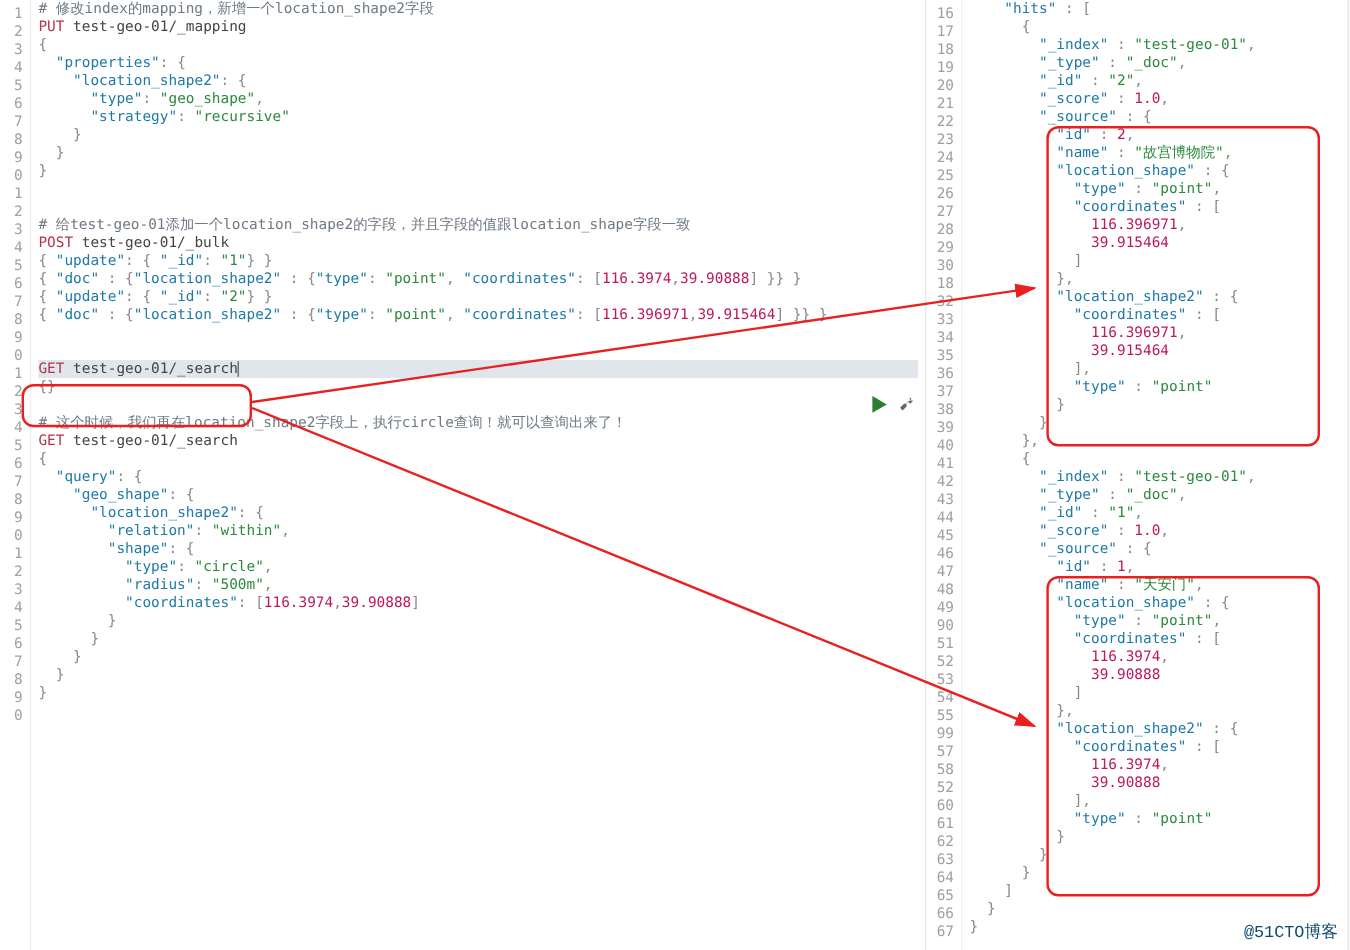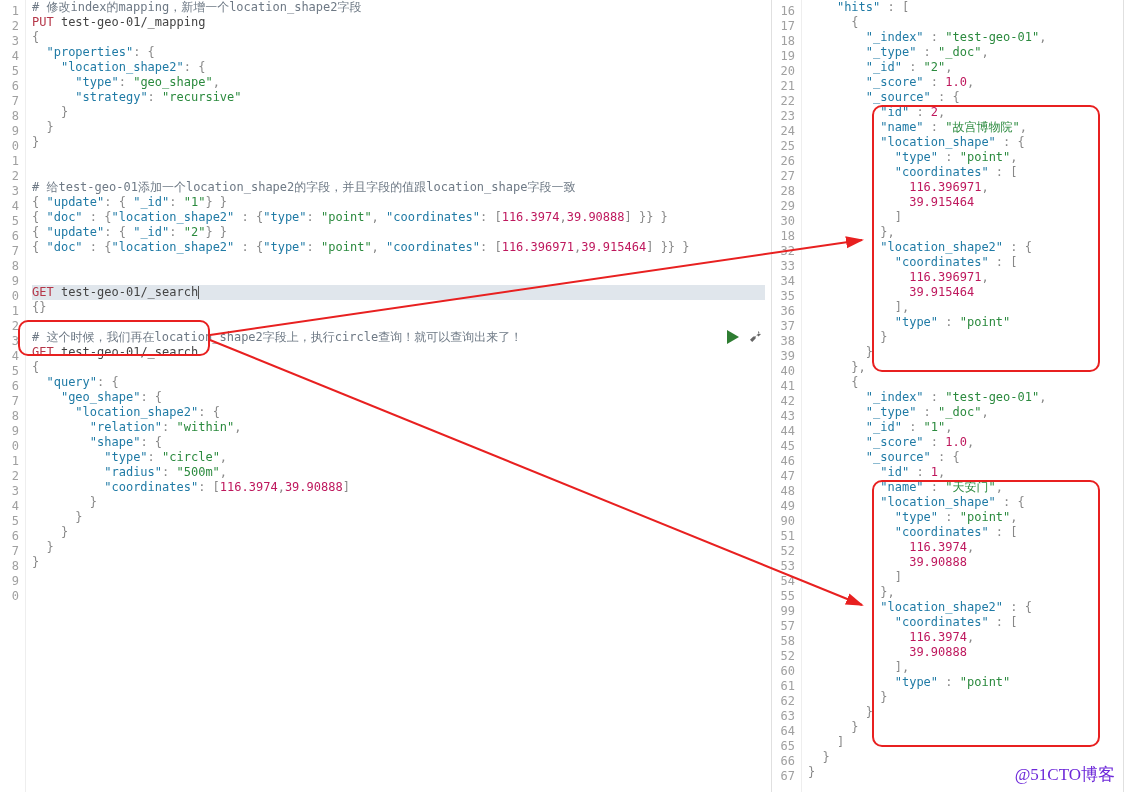--- a/index.html
+++ b/index.html
@@ -16,21 +16,21 @@
   .url { color: #444; }
   .key { color: #1f7aa5; }
   .str { color: #2b8a3e; }
   .num { color: #be185d; }
   .punc { color: #888; }
   .cursor-line { background: #e0e6ec; }
   .cursor::after { content: ""; display:inline-block; width:1px; height:13px; background:#555; vertical-align:middle; }
   .run-icons { position: absolute; right: 8px; top: 330px; display: flex; gap: 10px; }
   .annotation { position: absolute; pointer-events: none; }
   .red-box { border: 2px solid #e82020; border-radius: 10px; }
-  .watermark { position: absolute; right: 10px; bottom: 6px; color: #6d28d9; font-family: Liberation Serif, serif; font-size: 17px; }
+  .watermark { position: absolute; right: 10px; bottom: 6px; color: #0c4a6e; font-family: Liberation Mono, monospace; font-size: 14px; }
   .right-pane .gutter { width: 30px; }
   .right-pane .code { margin-left: 30px; }
   svg { overflow: visible; }
 </style>
 </head>
 <body>
 
 <div class="pane left-pane">
   <div class="gutter" id="left-gutter">
       <span class="ln">1</span>
@@ -81,20 +81,21 @@
       <div class="line">  <span class="key">"properties"</span><span class="punc">: {</span></div>
       <div class="line">    <span class="key">"location_shape2"</span><span class="punc">: {</span></div>
       <div class="line">      <span class="key">"type"</span><span class="punc">: </span><span class="str">"geo_shape"</span><span class="punc">,</span></div>
       <div class="line">      <span class="key">"strategy"</span><span class="punc">: </span><span class="str">"recursive"</span></div>
       <div class="line">    <span class="punc">}</span></div>
       <div class="line">  <span class="punc">}</span></div>
       <div class="line"><span class="punc">}</span></div>
       <div class="line">&nbsp;</div>
       <div class="line">&nbsp;</div>
       <div class="line"><span class="comment"># 给test-geo-01添加一个location_shape2的字段，并且字段的值跟location_shape字段一致</span></div>
+      <div class="line"><span class="verb">POST </span><span class="url">test-geo-01/_bulk</span></div>
       <div class="line"><span class="punc">{ </span><span class="key">"update"</span><span class="punc">: { </span><span class="key">"_id"</span><span class="punc">: </span><span class="str">"1"</span><span class="punc">} }</span></div>
       <div class="line"><span class="punc">{ </span><span class="key">"doc"</span><span class="punc"> : {</span><span class="key">"location_shape2"</span><span class="punc"> : {</span><span class="key">"type"</span><span class="punc">: </span><span class="str">"point"</span><span class="punc">, </span><span class="key">"coordinates"</span><span class="punc">: [</span><span class="num">116.3974</span><span class="punc">,</span><span class="num">39.90888</span><span class="punc">] }} }</span></div>
       <div class="line"><span class="punc">{ </span><span class="key">"update"</span><span class="punc">: { </span><span class="key">"_id"</span><span class="punc">: </span><span class="str">"2"</span><span class="punc">} }</span></div>
       <div class="line"><span class="punc">{ </span><span class="key">"doc"</span><span class="punc"> : {</span><span class="key">"location_shape2"</span><span class="punc"> : {</span><span class="key">"type"</span><span class="punc">: </span><span class="str">"point"</span><span class="punc">, </span><span class="key">"coordinates"</span><span class="punc">: [</span><span class="num">116.396971</span><span class="punc">,</span><span class="num">39.915464</span><span class="punc">] }} }</span></div>
       <div class="line">&nbsp;</div>
       <div class="line">&nbsp;</div>
       <div class="line cursor-line"><span class="verb">GET </span><span class="url">test-geo-01/_search</span><span class="cursor"></span></div>
       <div class="line"><span class="punc">{}</span></div>
       <div class="line">&nbsp;</div>
       <div class="line"><span class="comment"># 这个时候，我们再在location_shape2字段上，执行circle查询！就可以查询出来了！</span></div>

